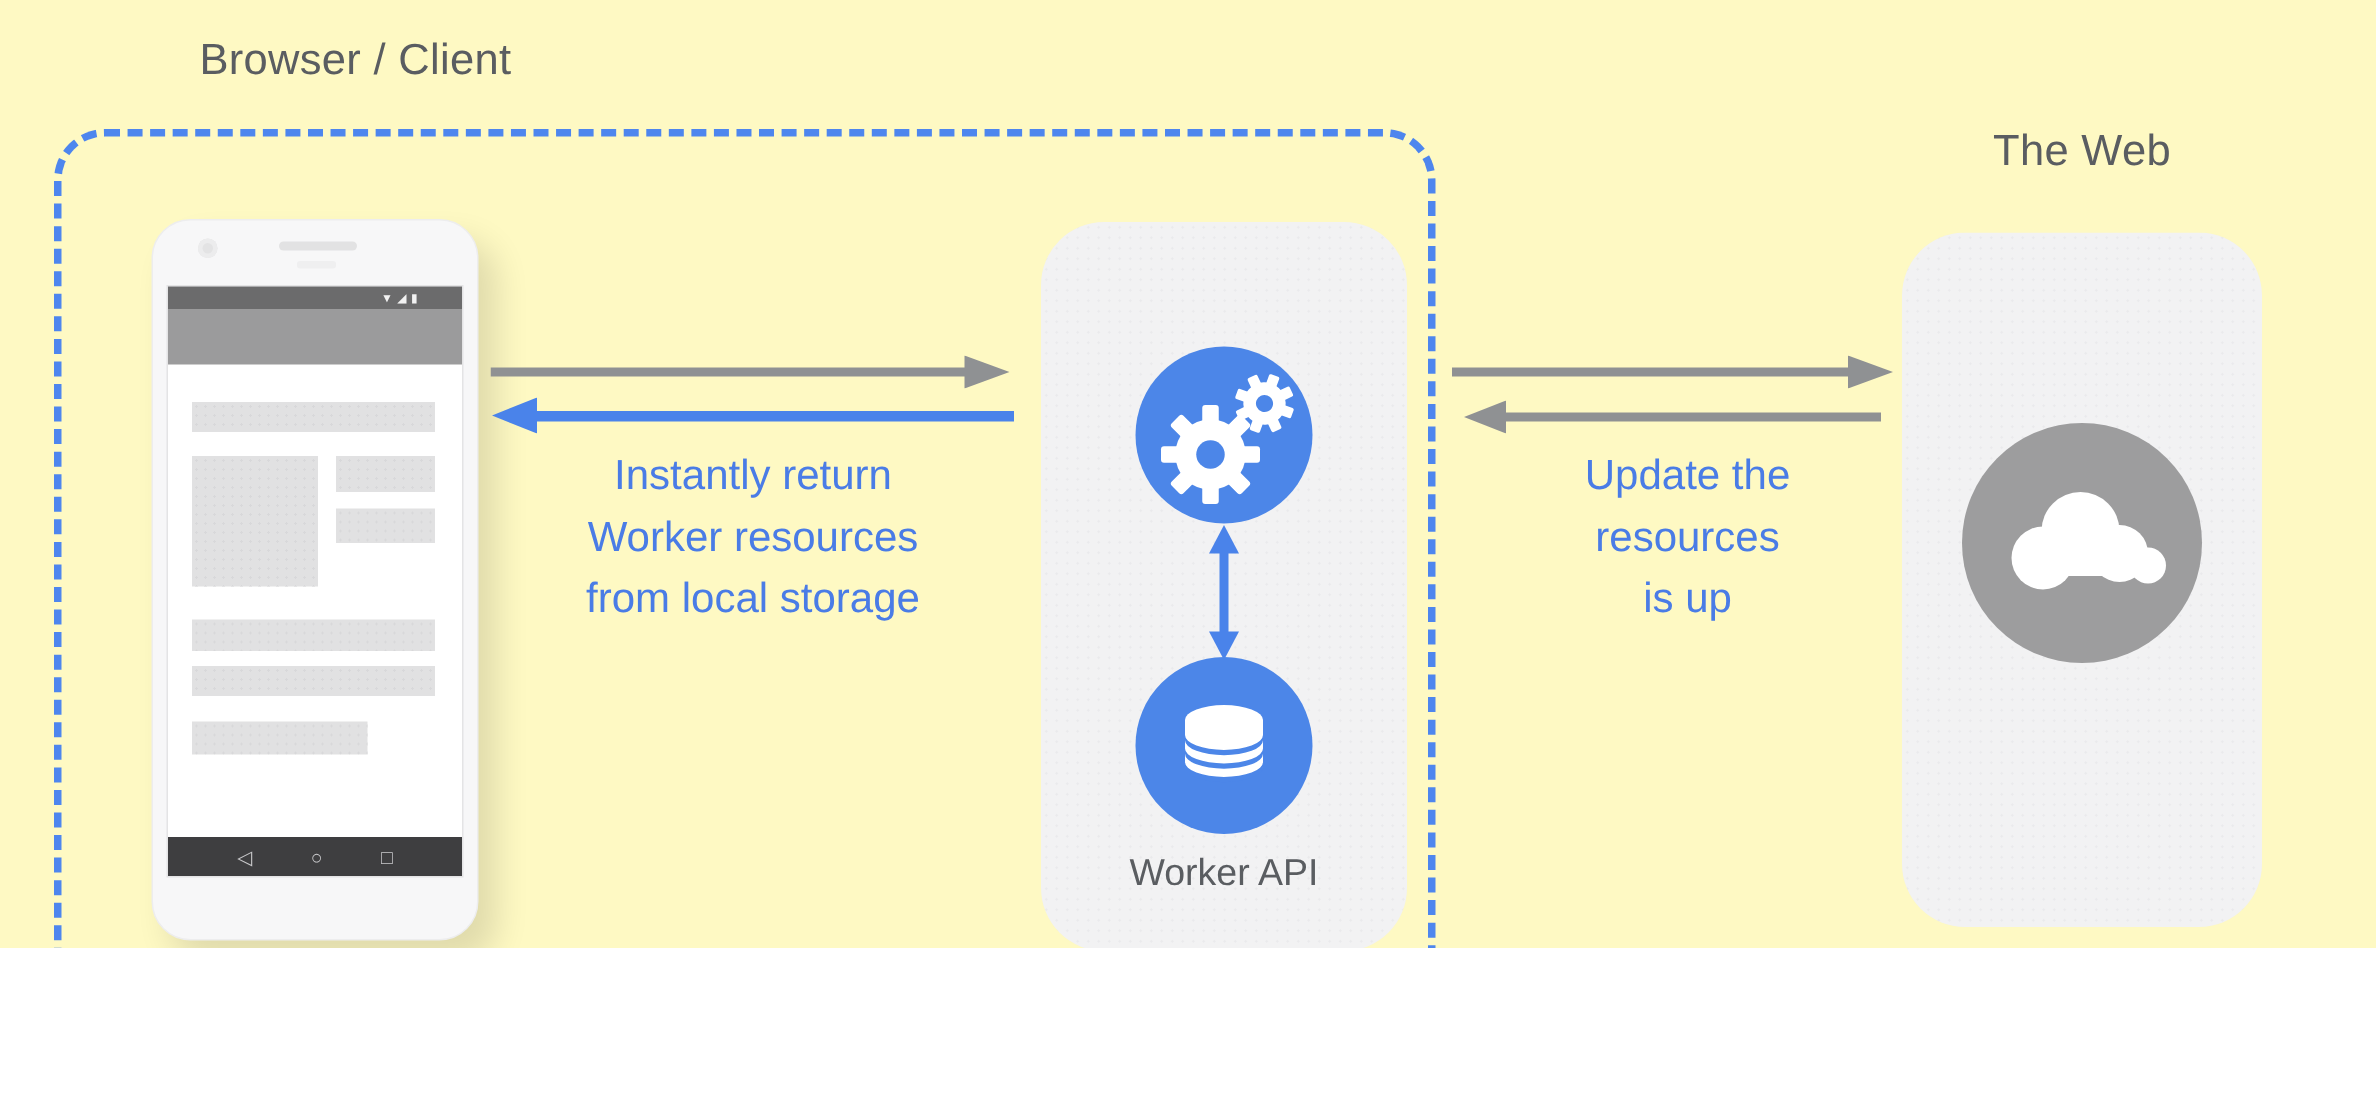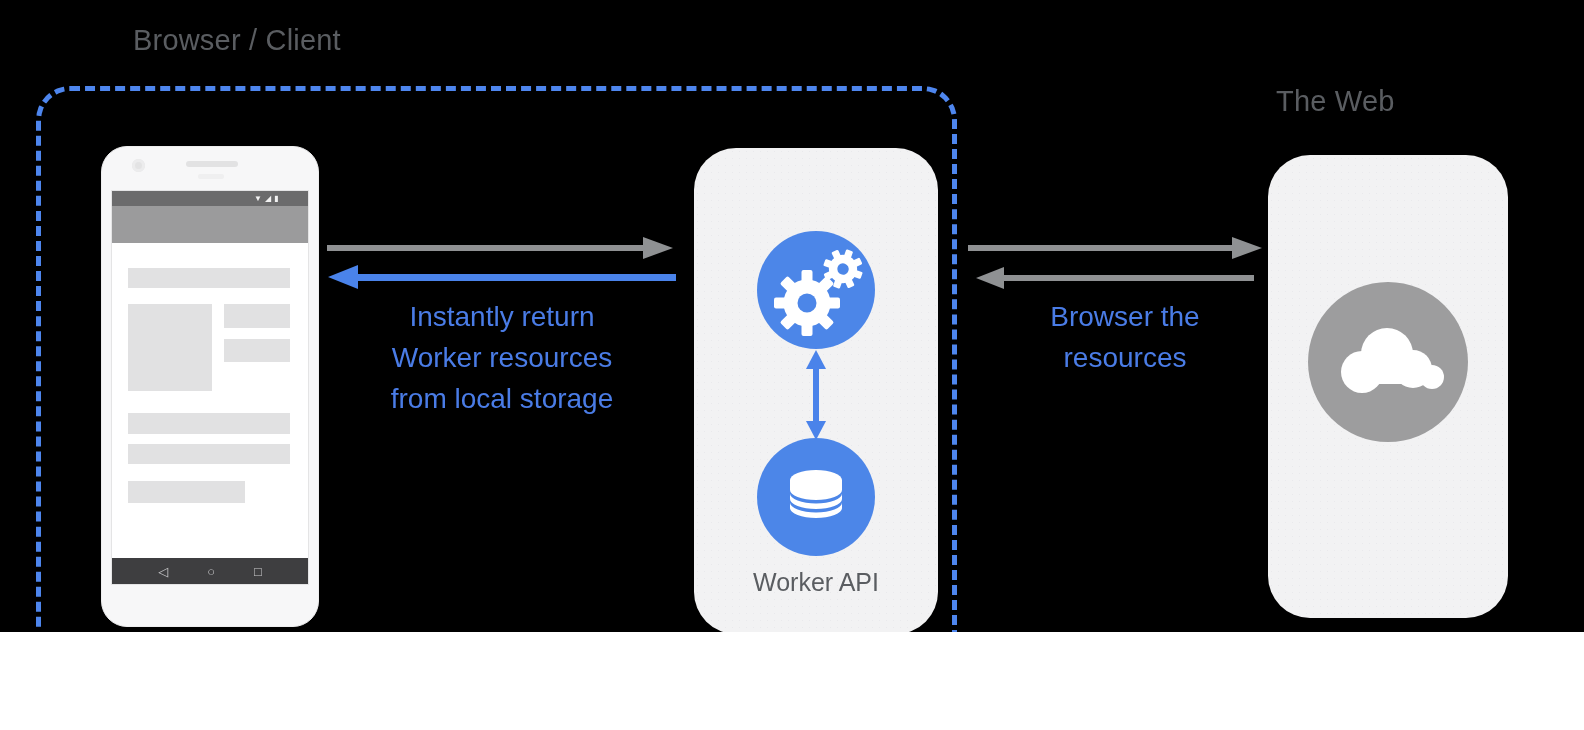--- a/index.html
+++ b/index.html
@@ -1,22 +1,22 @@
 <!DOCTYPE html>
 <html><head>
 <meta charset="utf-8">
 <style>
   html,body{margin:0;padding:0;background:#fff;}
   .canvas{
-    position:relative;width:1584px;height:632px;background:#000000;overflow:hidden;
+    position:relative;width:1584px;height:632px;background:#fef9c3;overflow:hidden;
     font-family:"Liberation Sans","DejaVu Sans",sans-serif;
   }
   .title{position:absolute;color:#5a5d61;font-size:29px;letter-spacing:.2px;}
   .browser-title{left:133px;top:24px;}
-  .web-title{left:1276px;top:85px;width:224px;text-align:left;}
+  .web-title{left:1276px;top:85px;width:224px;text-align:center;}
 
   .dashed-box{
     position:absolute;left:36px;top:86px;width:921px;height:611px;
     border:5px dashed #4e86ee;border-radius:34px;box-sizing:border-box;
   }
 
   
   .phone{
     position:absolute;left:101px;top:146px;width:218px;height:481px;
     background:#f7f7f8;border:1px solid #ededee;border-radius:26px;box-sizing:border-box;
@@ -117,22 +117,23 @@
     <polygon points="28,0 0,11 28,22" fill="#8f9193"></polygon>
     <rect x="24" y="8" width="254" height="6" fill="#8f9193"></rect>
   </svg>
 
   <div class="annotation annotation-left">
     <div>Instantly return</div>
     <div>Worker resources</div>
     <div>from local storage</div>
   </div>
   <div class="annotation annotation-right">
-    <div>Browser the</div>
+    <div>Update the</div>
     <div>resources</div>
+    <div>is up</div>
   </div>
 
   <div class="panel sw-panel"></div>
 
   <div class="icon-circle gear-circle">
     <svg width="118" height="118" viewBox="0 0 118 118">
       <g transform="translate(50,72)" fill="#ffffff">
         <g>
           <rect x="-5.5" y="-33" width="11" height="13" rx="2"></rect>
           <rect x="-5.5" y="-33" width="11" height="13" rx="2" transform="rotate(45)"></rect>

